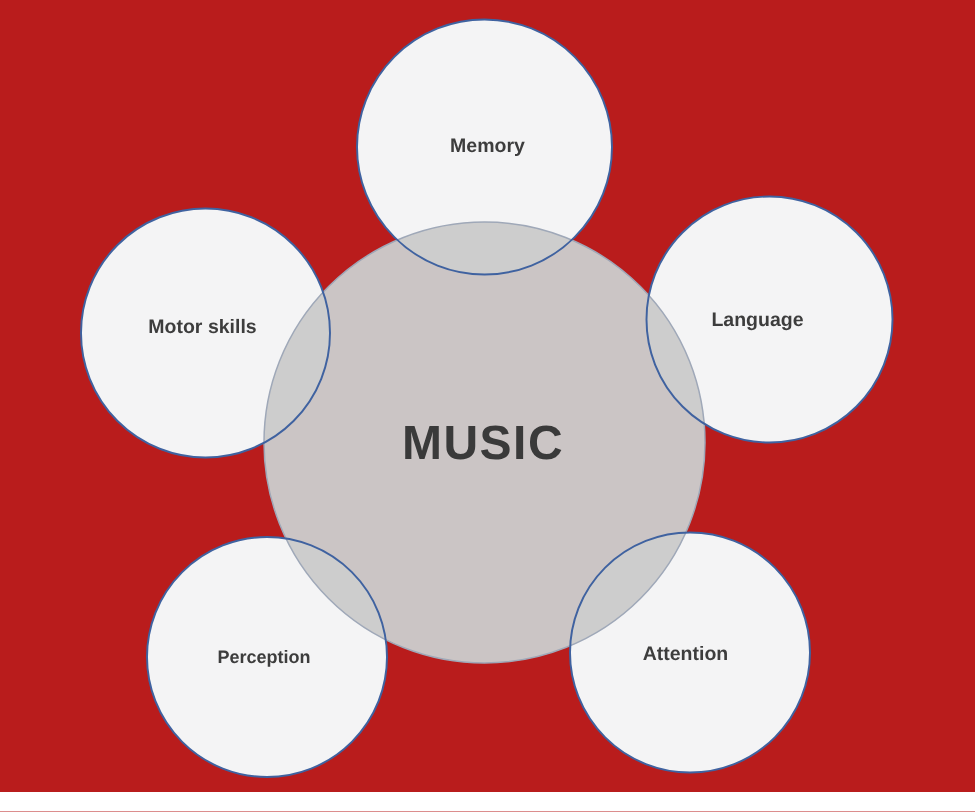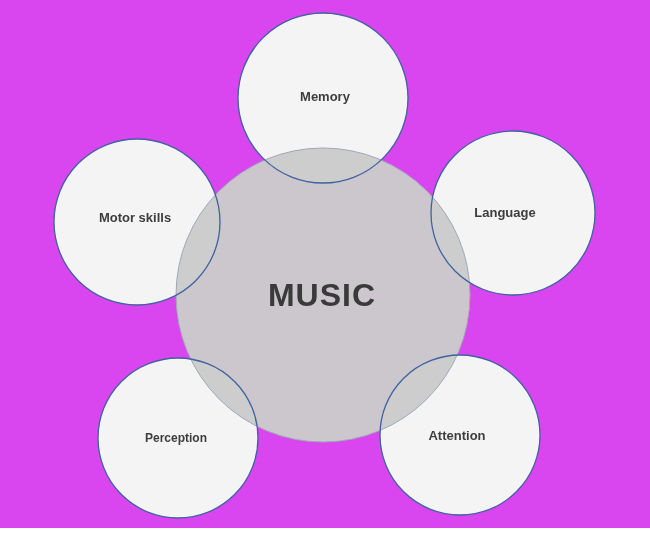--- a/index.html
+++ b/index.html
@@ -4,21 +4,21 @@
 <style>
   html, body {
     margin: 0;
     padding: 0;
     background: #ffffff;
   }
   .canvas {
     position: relative;
     width: 650px;
     height: 528px;
-    background: #d946ef;
+    background: #b91c1c;
     overflow: hidden;
     font-family: "Liberation Sans", sans-serif;
   }
   svg { display: block; }
   .node-label {
     font-family: "Liberation Sans", sans-serif;
     font-size: 13px;
     font-weight: bold;
     fill: #3d3d3d;
     text-anchor: middle;

